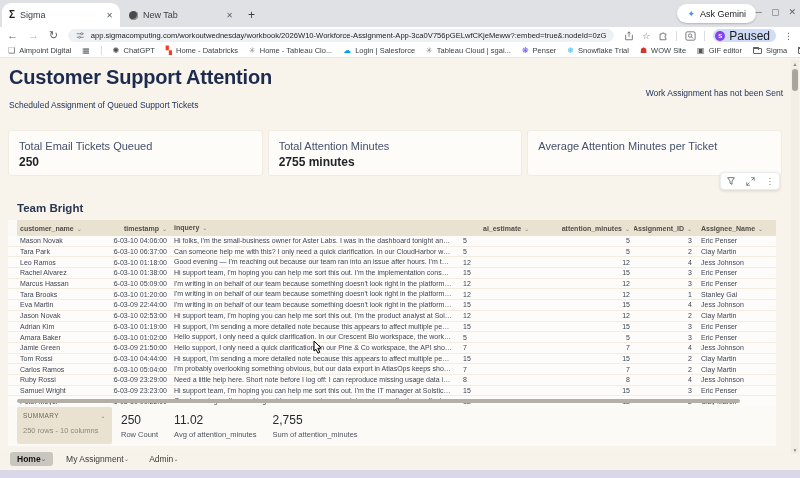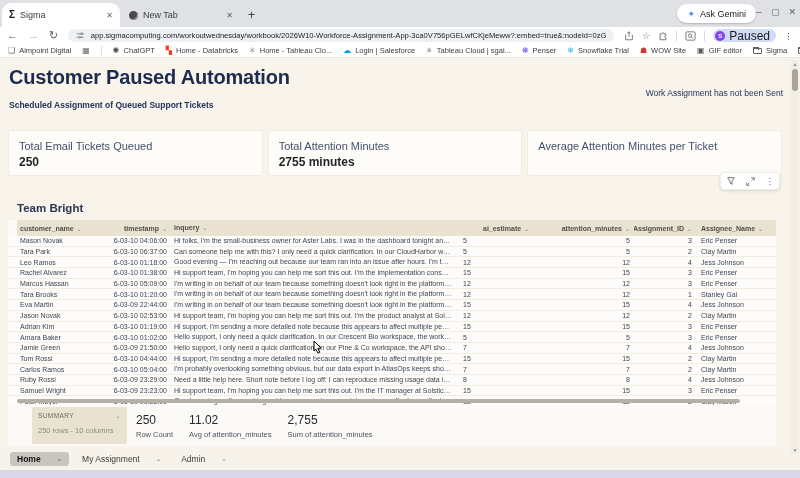--- a/index.html
+++ b/index.html
@@ -36,21 +36,21 @@
   .bm { display:flex; align-items:center; gap:4px; white-space:nowrap; }
   .bm-ico { font-size:8px; line-height:1; }
   .bm-sep { width:1px; height:9px; background:#dadce0; }
   .bm-folder { width:9px; height:6px; border:1px solid #5f6368; border-radius:1px; position:relative; }
   .bm-folder::before { content:""; position:absolute; top:-2px; left:-1px; width:4px; height:2px; border:1px solid #5f6368; border-bottom:none; border-radius:1px 1px 0 0; }
   .bm-right { margin-left:auto; display:flex; align-items:center; gap:4px; }
 
   
   .content { position:absolute; top:58px; left:0; right:0; height:412px; background:#f8f4ec; }
   .page-title { position:absolute; left:9px; top:8px; font-size:20px; font-weight:bold; color:#1d2b4f; letter-spacing:-0.2px; }
-  .page-subtitle { position:absolute; left:9px; top:42px; font-size:8.5px; font-weight:bold; color:#22335c; }
+  .page-subtitle { position:absolute; left:9px; top:42px; font-size:8.5px; font-weight:normal; color:#22335c; }
   .ts-line { position:absolute; right:17px; top:14px; font-size:8.5px; }
   .status-line { position:absolute; right:17px; top:30px; font-size:8.5px; color:#22335c; }
 
   .kpi-row { position:absolute; left:8px; right:18px; top:72px; height:46px; display:flex; gap:5px; }
   .kpi-card { flex:1; background:#fdfcf9; border:1px solid #f0ece3; border-radius:3px; padding:9px 10px 0; }
   .kpi-label { font-size:11px; color:#44506b; }
   .kpi-value { font-size:12px; font-weight:bold; color:#1f2227; margin-top:3px; }
 
   .float-toolbar { position:absolute; right:20px; top:114px; width:60px; height:18px; background:#fff; border:1px solid #ececec; border-radius:4px; box-shadow:0 1px 3px rgba(0,0,0,.14); display:flex; align-items:center; justify-content:space-around; }
   .float-toolbar .kebab { font-size:8px; }
@@ -73,29 +73,29 @@
   .th-row .c3 { line-height:16px; }
   .c4 { width:96px; padding-left:3px; }
   .th-row .c4 { padding-left:23px; }
   .c5 { width:78px; justify-content:flex-end; padding-right:4px; }
   .c6 { width:62px; justify-content:flex-end; padding-right:4px; }
   .c7 { width:80px; padding-left:5px; }
 
   .hscroll { position:absolute; left:17px; top:341px; width:723px; height:4px; background:#b4b0a8; border-radius:2px; }
 
   .tbl-footer { position:absolute; left:8px; top:347px; width:768px; height:41px; background:#fbfaf7; display:flex; align-items:center; }
-  .summary-box { margin-left:24px; width:95px; height:37px; background:#eae2d1; border-radius:2px; padding:5px 6px; }
+  .summary-box { margin-left:9px; width:95px; height:37px; background:#eae2d1; border-radius:2px; padding:5px 6px; }
   .summary-top { display:flex; align-items:center; justify-content:space-between; font-size:6.5px; color:#6b675e; letter-spacing:.4px; }
   .summary-meta { font-size:7.5px; color:#8d887c; margin-top:7px; }
   .stats { display:flex; gap:16px; margin-left:9px; }
   .stat-value { font-size:12px; color:#25282e; }
   .stat-label { font-size:7.5px; color:#4d5360; margin-top:3px; }
 
   .apptabs { position:absolute; left:0; right:0; top:392px; height:18px; background:#f7f3ea; display:flex; align-items:center; padding-left:10px; gap:6px; }
-  .apptab { display:flex; align-items:center; gap:16px; padding:2px 7px; font-size:8.5px; color:#3b3b3b; border-radius:3px; }
+  .apptab { display:flex; align-items:center; gap:0; padding:2px 7px; font-size:8.5px; color:#3b3b3b; border-radius:3px; }
   .apptab.active { background:#c9c6bf; font-weight:bold; color:#141414; }
   .apptab .chev { font-size:6.5px; color:#6f6f6f; margin:0; }
 
   .vscroll { position:absolute; right:1px; top:2px; width:8px; height:394px; background:#f2eee6; font-size:5px; color:#8a8a84; text-align:center; }
   .vscroll .thumb { position:absolute; top:9px; left:1px; width:6px; height:22px; background:#a9a59d; border-radius:3px; }
   .vscroll .arr-up { position:absolute; top:1px; left:0; right:0; }
   .vscroll .arr-dn { position:absolute; bottom:1px; left:0; right:0; }
 
   .bottom-strip { position:absolute; bottom:0; left:0; right:0; height:8px; background:#d9d7e8; }
   .cursor { position:absolute; left:313px; top:282px; }
@@ -216,21 +216,21 @@
           <span>Sigma</span>
         </span>
       </span>
     <div class="bm bm-right">
       <span class="bm-folder"></span>
 
     </div>
   </div>
 
   <div class="content">
-    <div class="page-title">Customer Paused Automation</div>
+    <div class="page-title">Customer Support Attention</div>
     <div class="page-subtitle">Scheduled Assignment of Queued Support Tickets</div>
     <div class="status-line">Work Assignment has not been Sent</div>
 
     <div class="kpi-row">
         <div class="kpi-card">
           <div class="kpi-label">Total Email Tickets Queued</div>
           <div class="kpi-value">250</div>
         </div>
         <div class="kpi-card">
           <div class="kpi-label">Total Attention Minutes</div>

